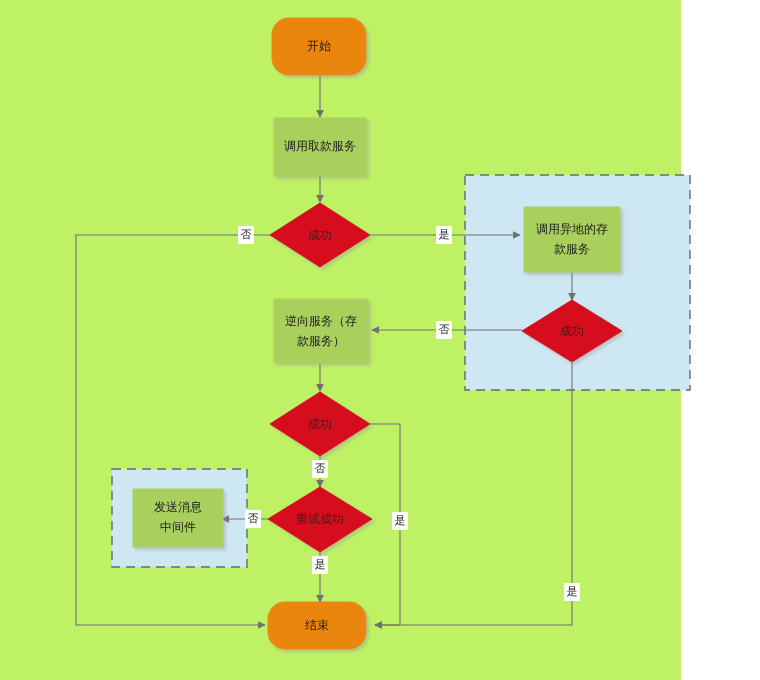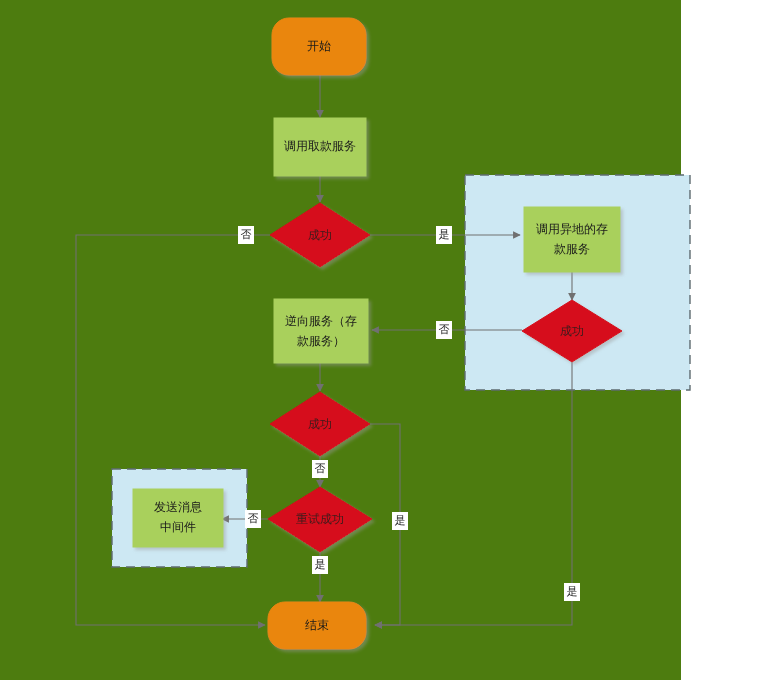--- a/index.html
+++ b/index.html
@@ -10,21 +10,21 @@
   body {
     width: 760px;
     height: 680px;
     font-family: "Liberation Sans", "DejaVu Sans", sans-serif;
     overflow: hidden;
   }
   #canvas {
     position: relative;
     width: 681px;
     height: 680px;
-    background: #4d7c0f;
+    background: #bef264;
   }
   svg#flow {
     position: absolute;
     left: 0;
     top: 0;
     width: 760px;
     height: 680px;
   }
   .node-label {
     font-family: "Liberation Sans", "DejaVu Sans", sans-serif;

